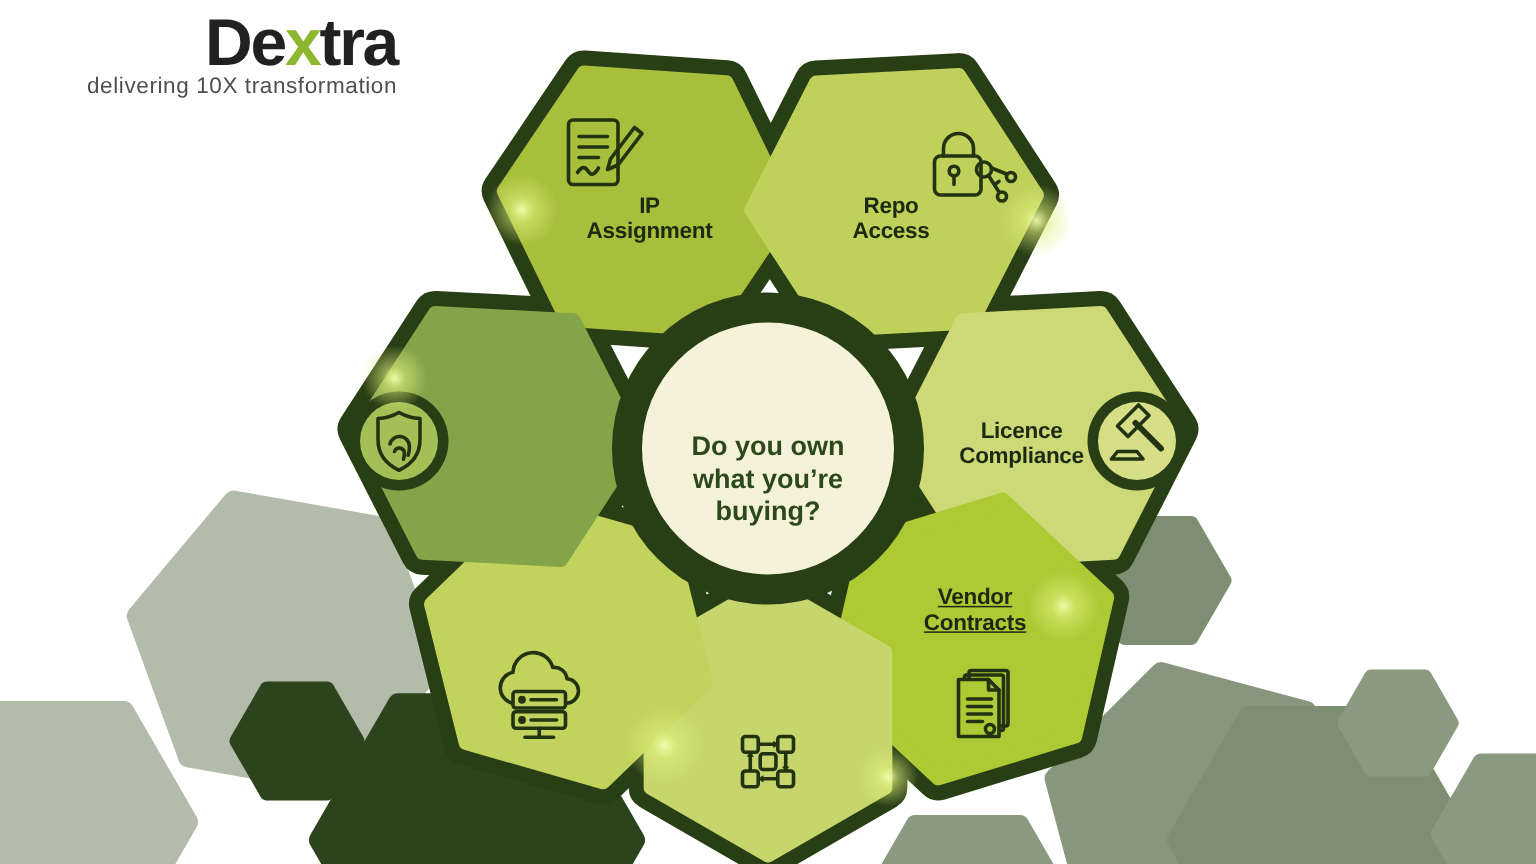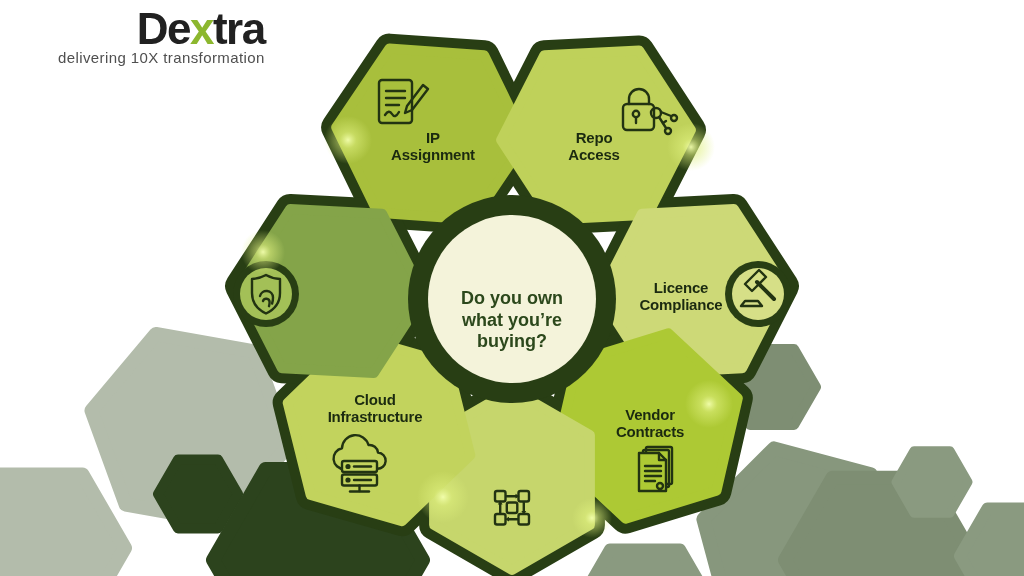--- a/index.html
+++ b/index.html
@@ -164,24 +164,22 @@
     <line x1="350" y1="491.5" x2="369" y2="491.5"></line>
   </g>
 </svg>
 
 <div class="label" style="left:433px;top:146px;">IP
 Assignment</div>
 <div class="label" style="left:681px;top:296px;">Licence
 Compliance</div>
 <div class="label" style="left:594px;top:146px;">Repo
 Access</div>
-<div class="label" style="left:650px;top:423px;">Vendor
+<div class="label" style="left:650px;top:407px;text-decoration:underline;">Vendor
 Contracts</div>
-<div class="label" style="left:375px;top:408px;">Cloud
-Infrastructure</div>
 
 <div class="center-label">Do you own
 what you’re
 buying?</div>
 
 <div class="logo">
   <div class="logo-word"><span>De</span><span class="accent">x</span><span>tra</span></div>
   <div class="logo-tagline">delivering 10X transformation</div>
 </div>
 

